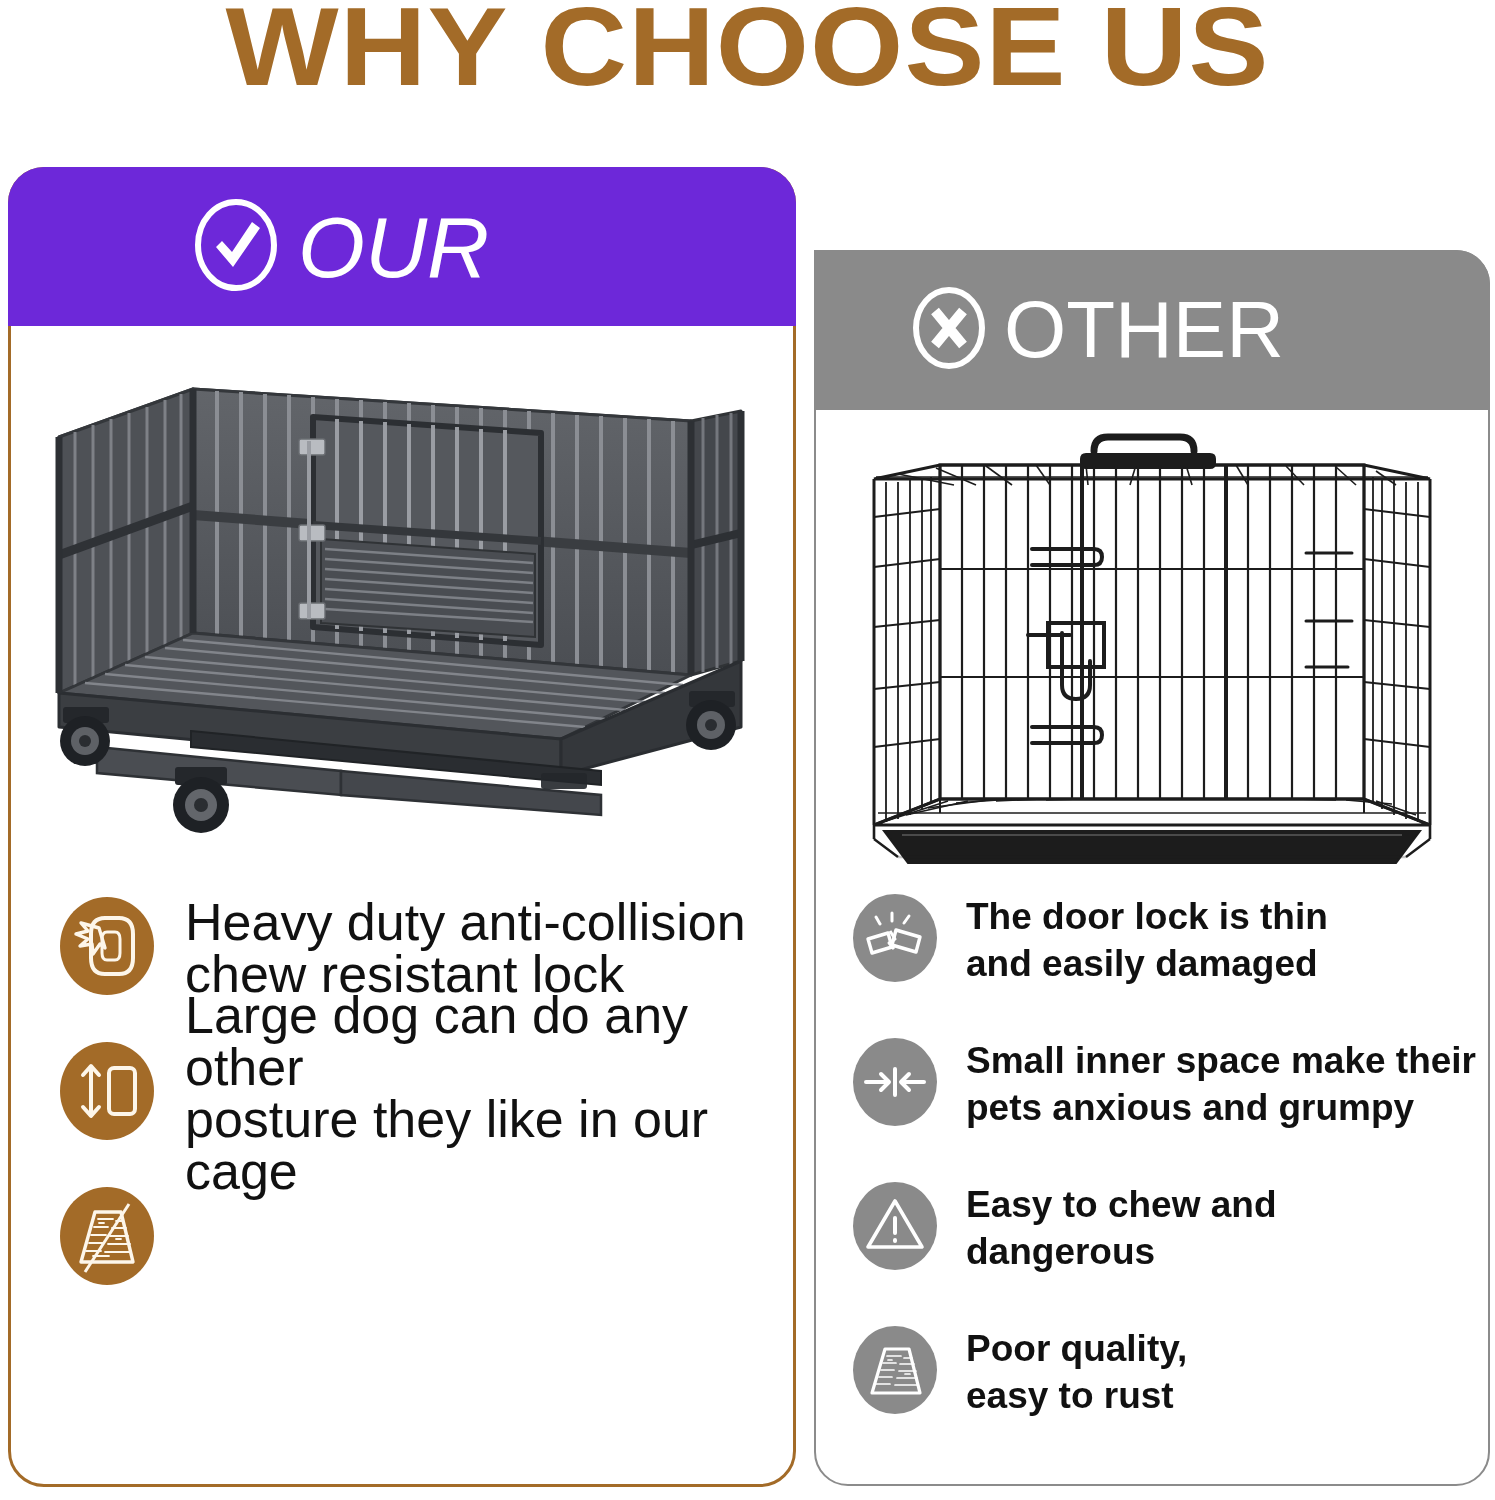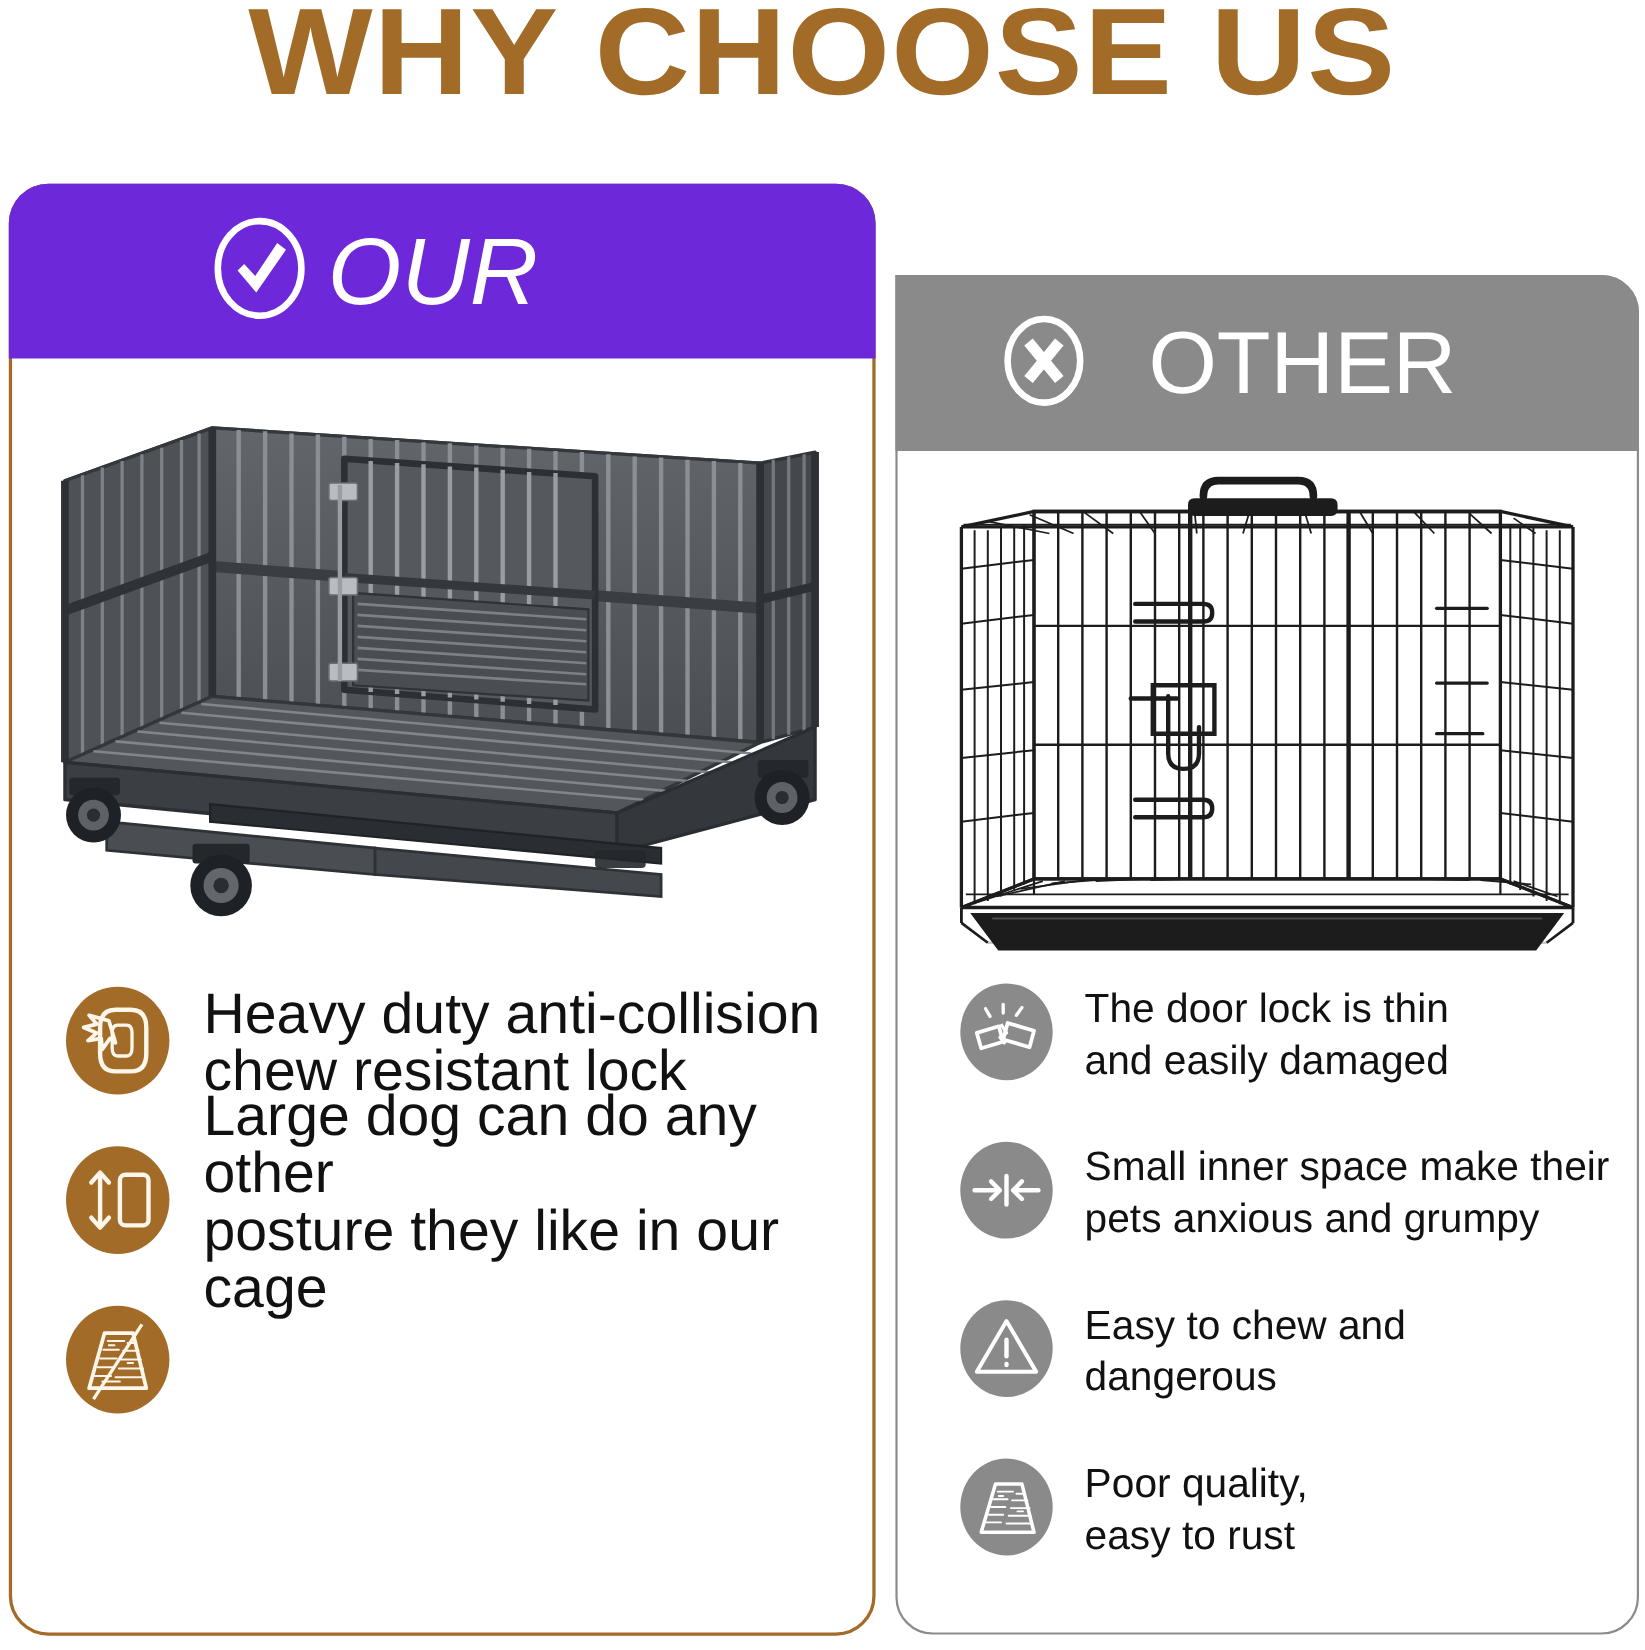--- a/index.html
+++ b/index.html
@@ -51,21 +51,20 @@
     left: -2px;
     top: -2px;
     width: 676px;
     height: 160px;
     box-sizing: border-box;
     background: #8a8a8a;
     border-radius: 0 34px 0 0;
     display: flex;
     align-items: center;
     padding-left: 96px;
-    gap: 40px;
   }
 
   .panel-our {
     position: absolute;
     left: 8px;
     top: 167px;
     width: 788px;
     height: 1320px;
     box-sizing: border-box;
     border: 3px solid #a36b28;
@@ -140,22 +139,23 @@
     align-items: center;
     box-sizing: border-box;
   }
   .feature-list.our .feature-row {
     height: 136px;
     padding-left: 48px;
     margin-bottom: 9px;
   }
   .feature-list.other .feature-row {
     height: 136px;
-    padding-left: 56px;
+    padding-left: 36px;
     margin-bottom: 8px;
+    font-weight: bold;
   }
   .feature-icon {
     flex: 0 0 auto;
     display: block;
   }
   .feature-text {
     font-family: "Liberation Sans", sans-serif;
     color: #111111;
     white-space: pre-line;
   }

